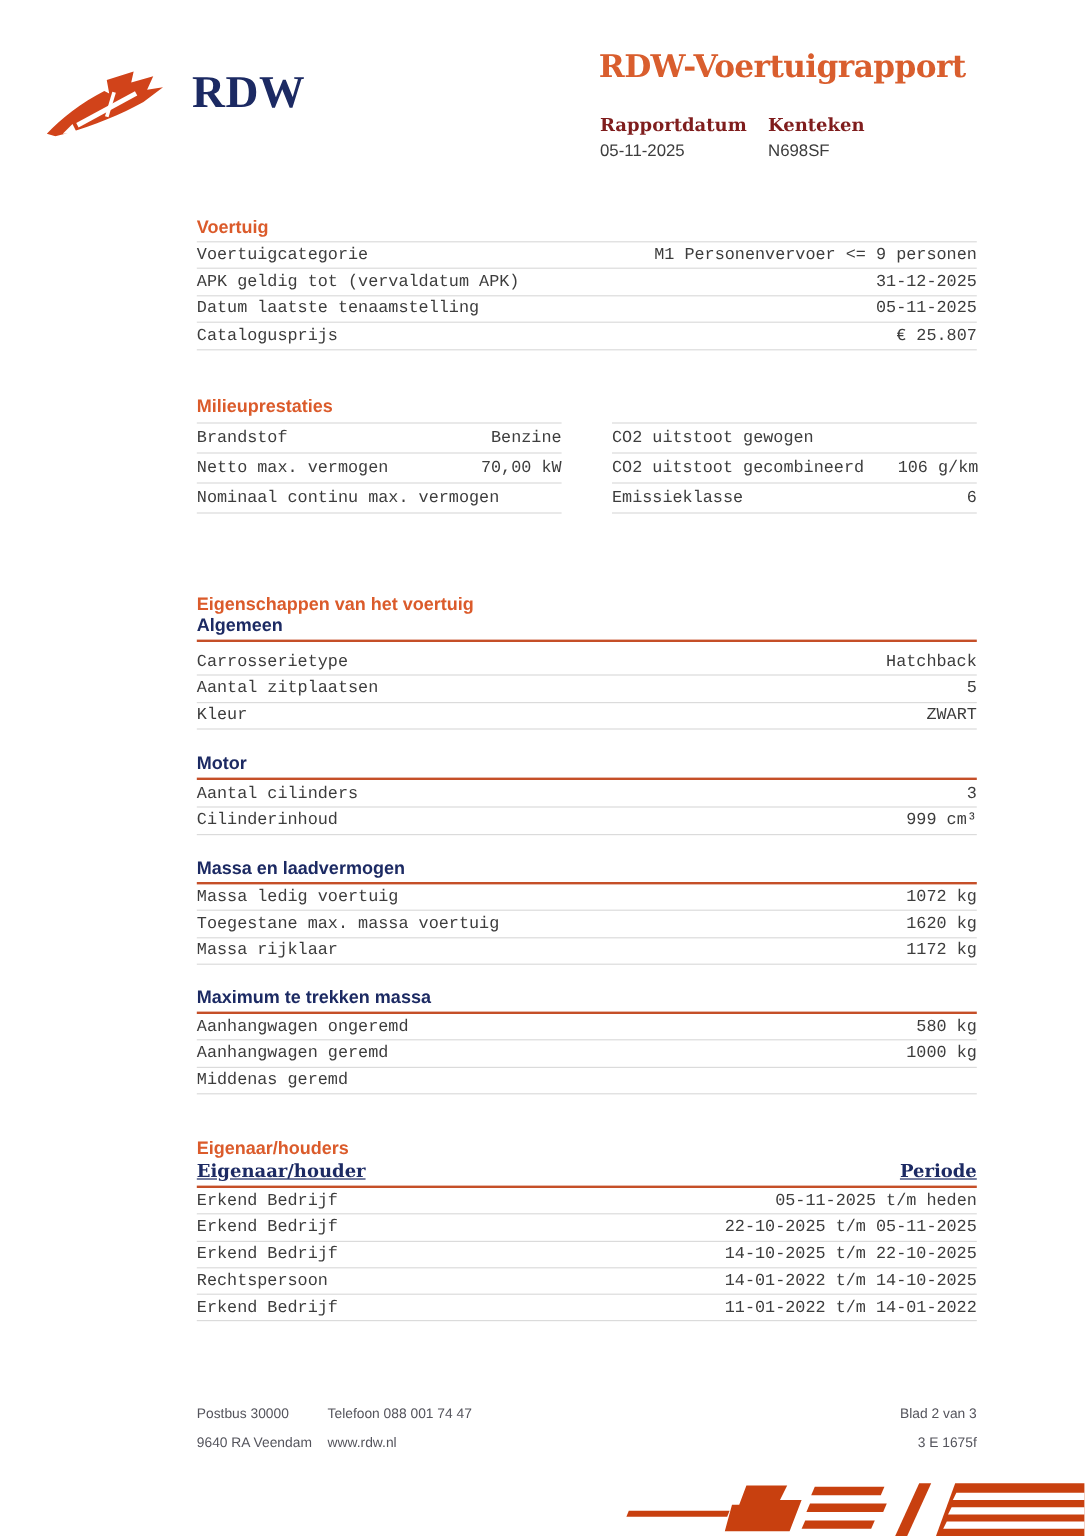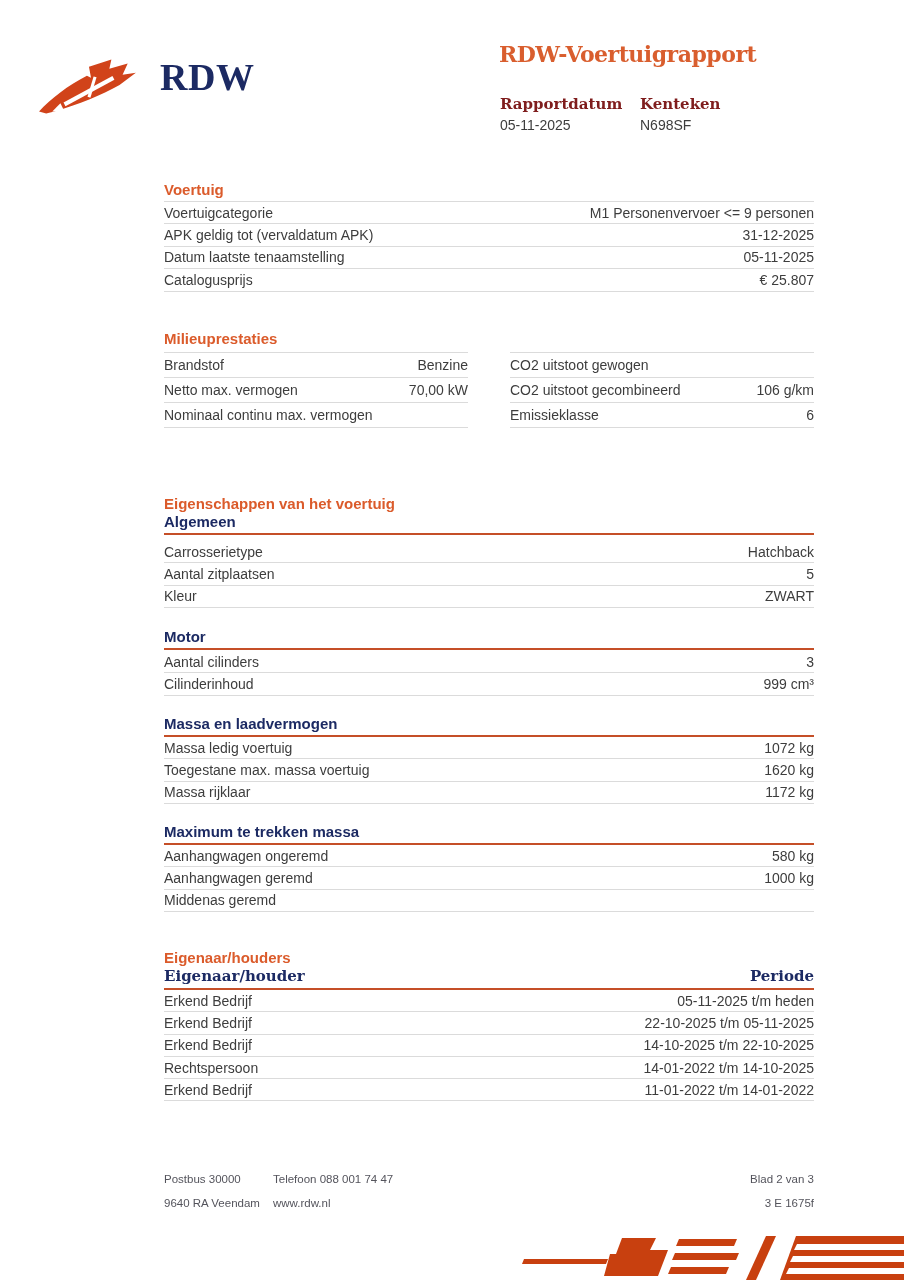--- a/index.html
+++ b/index.html
@@ -11,59 +11,59 @@
   
   .logo-feather { position:absolute; left:38px; top:56px; width:106px; height:58px; }
   .brand-text {
     position:absolute; left:160px; top:36px;
     font-family:Liberation Serif, serif; font-weight:700;
     font-size:38px; line-height:1; color:#1C2A63; letter-spacing:.5px;margin-top:22px;
   }
   .report-title {
     position:absolute; left:499px; top:42px;
     font-family:"DejaVu Serif", serif; font-weight:700;
-    font-size:22px; line-height:1.1; color:#D95E2E; letter-spacing:-.5px;
+    font-size:26px; line-height:1.1; color:#D95E2E; letter-spacing:-.5px;
   }
   .meta-label {
     position:absolute; top:97px; font-family:"DejaVu Serif", serif;
     font-weight:700; font-size:15px; line-height:15px; color:#7f1d1d;
   }
   .meta-value { position:absolute; top:118px; font-size:14px; line-height:14px; color:#3D3D3D; }
   .mx1 { left:500px; } .mx2 { left:640px; }
 
   
   .section-heading {
     position:absolute; left:164px;
     font-family:Liberation Sans, sans-serif; font-weight:700;
     font-size:15px; line-height:15px; color:#DB5B2B;
   }
   .tbl { position:absolute; left:164px; width:650px; }
   .bt { border-top:1px solid #DBDBDB; }
   .row {
     display:flex; justify-content:space-between; align-items:center;
     height:21.4px; border-bottom:1px solid #DBDBDB;
-    font-size:14px; color:#3D3D3D; white-space:nowrap;
+    font-size:14px; color:#3D3D3D; white-space:nowrap;font-family:Liberation Mono, monospace;
   }
   .row .val { text-align:left;padding-left:28px; }
   .milieu { position:absolute; left:164px; top:352px; width:650px; display:flex; }
   .half { width:304px; border-top:1px solid #DBDBDB; }
   .half-right { margin-left:42px; }
   .milieu .row { height:24px; }
 
   .subheading {
     position:absolute; left:164px; width:650px;
     font-weight:700; font-size:15px; line-height:15px; color:#1C2A63;
     padding-bottom:4px; border-bottom:2px solid #C54F28;
   }
   .owner-head {
     position:absolute; left:164px; width:650px; display:flex;
     justify-content:space-between;
     font-family:"DejaVu Serif", serif; font-weight:700;
     font-size:15px; line-height:15px; color:#1C2A63;
-    padding-bottom:4px; border-bottom:2px solid #C54F28;
+    padding-bottom:4px; border-bottom:2px solid #C54F28;text-decoration:underline;
   }
 
   
   .footer-row {
     position:absolute; left:164px; width:650px; display:flex;
     font-size:11.5px; line-height:12px; color:#54545C;justify-content:center;
   }
   .f1 { width:109px; } .f2 { flex:1; } .f3 { text-align:right; }
   .fr1 { top:1173px; } .fr2 { top:1197px; }
 

